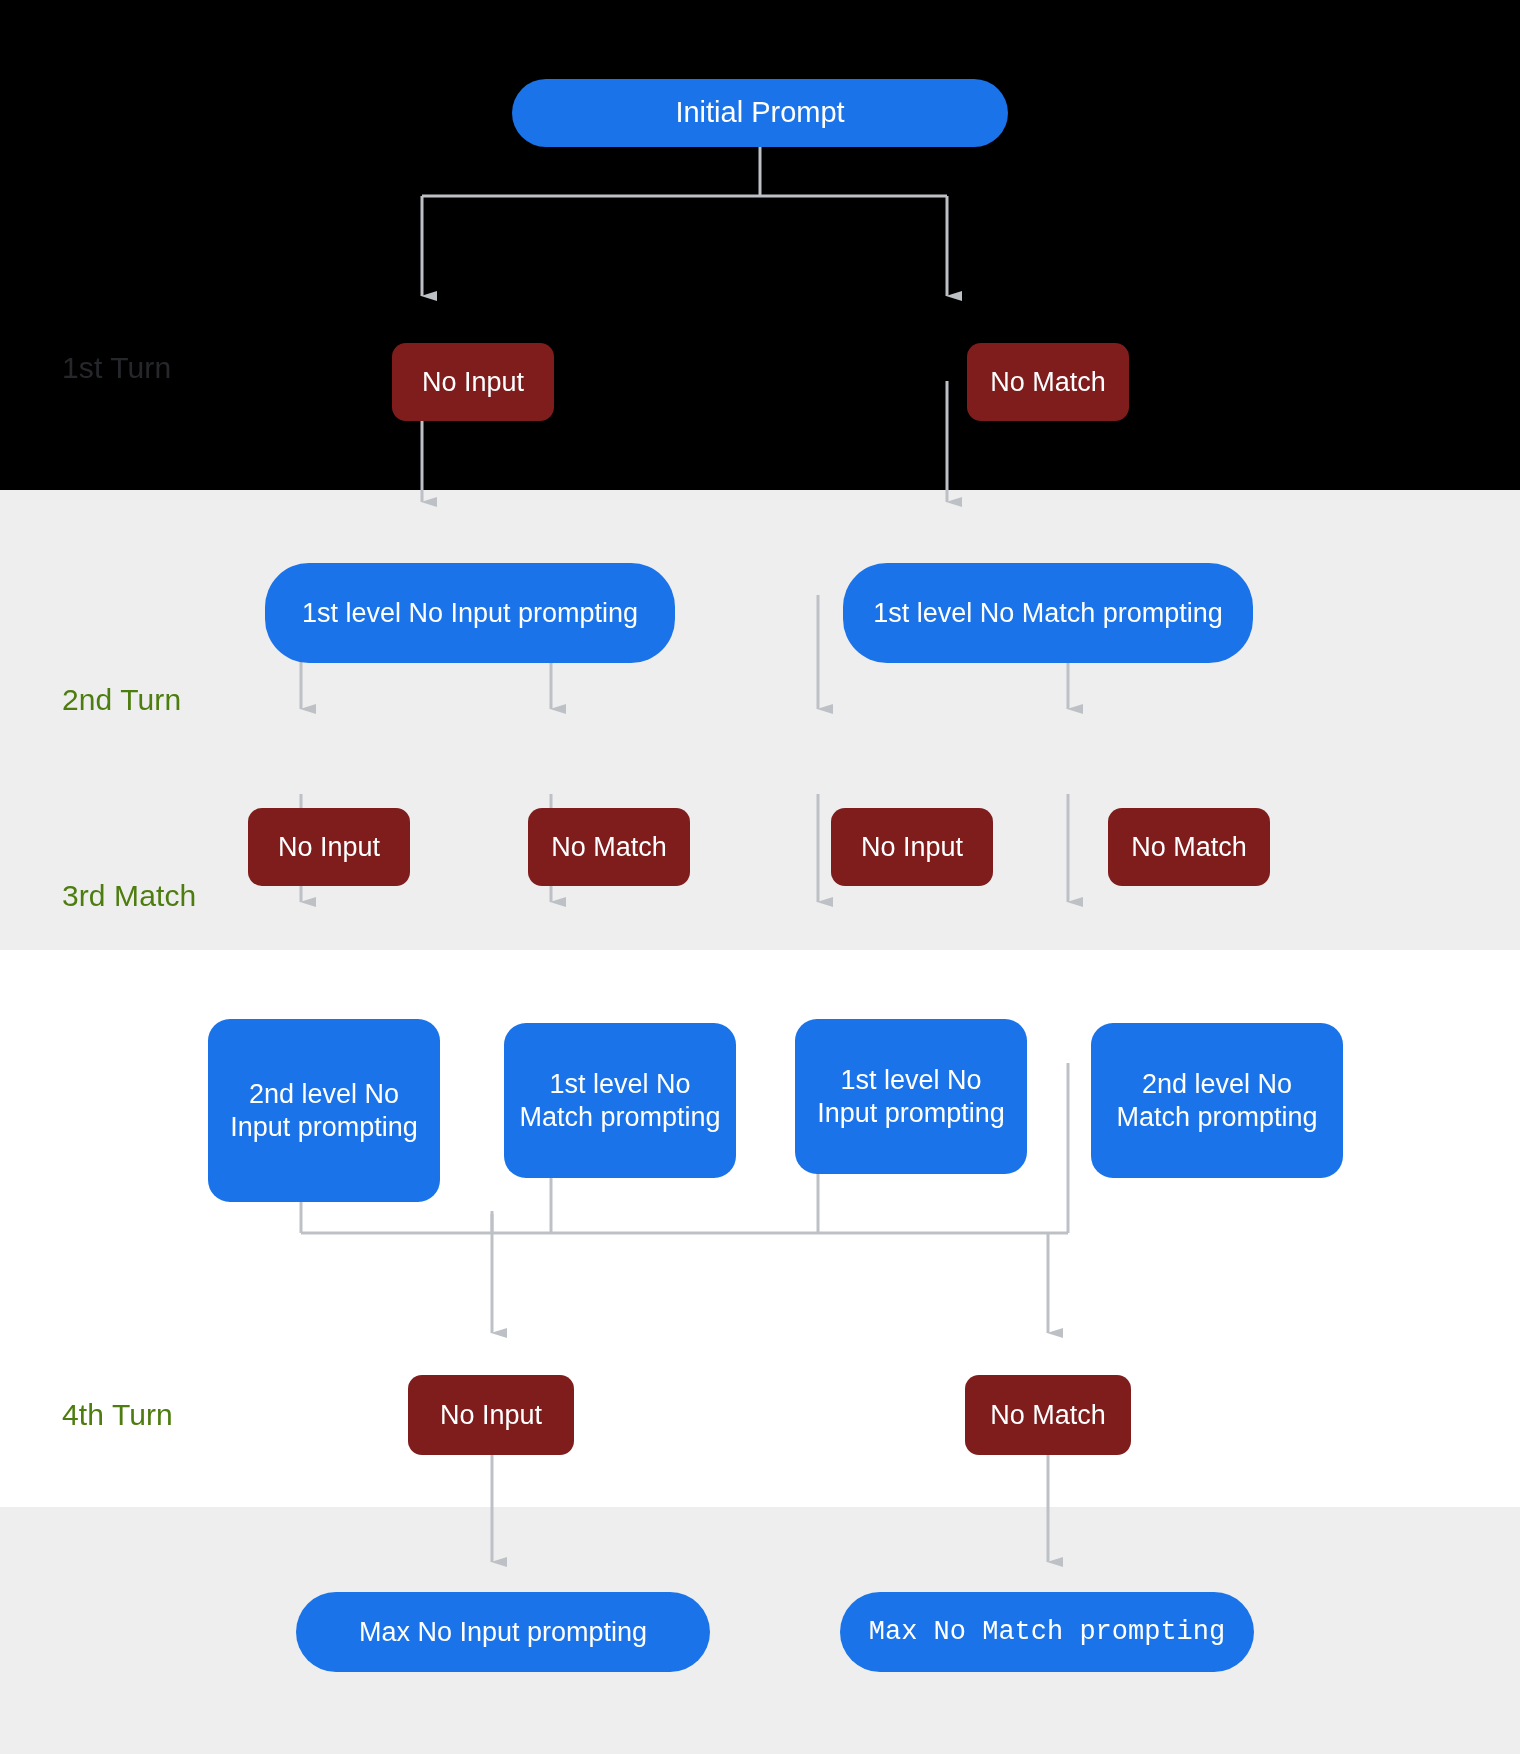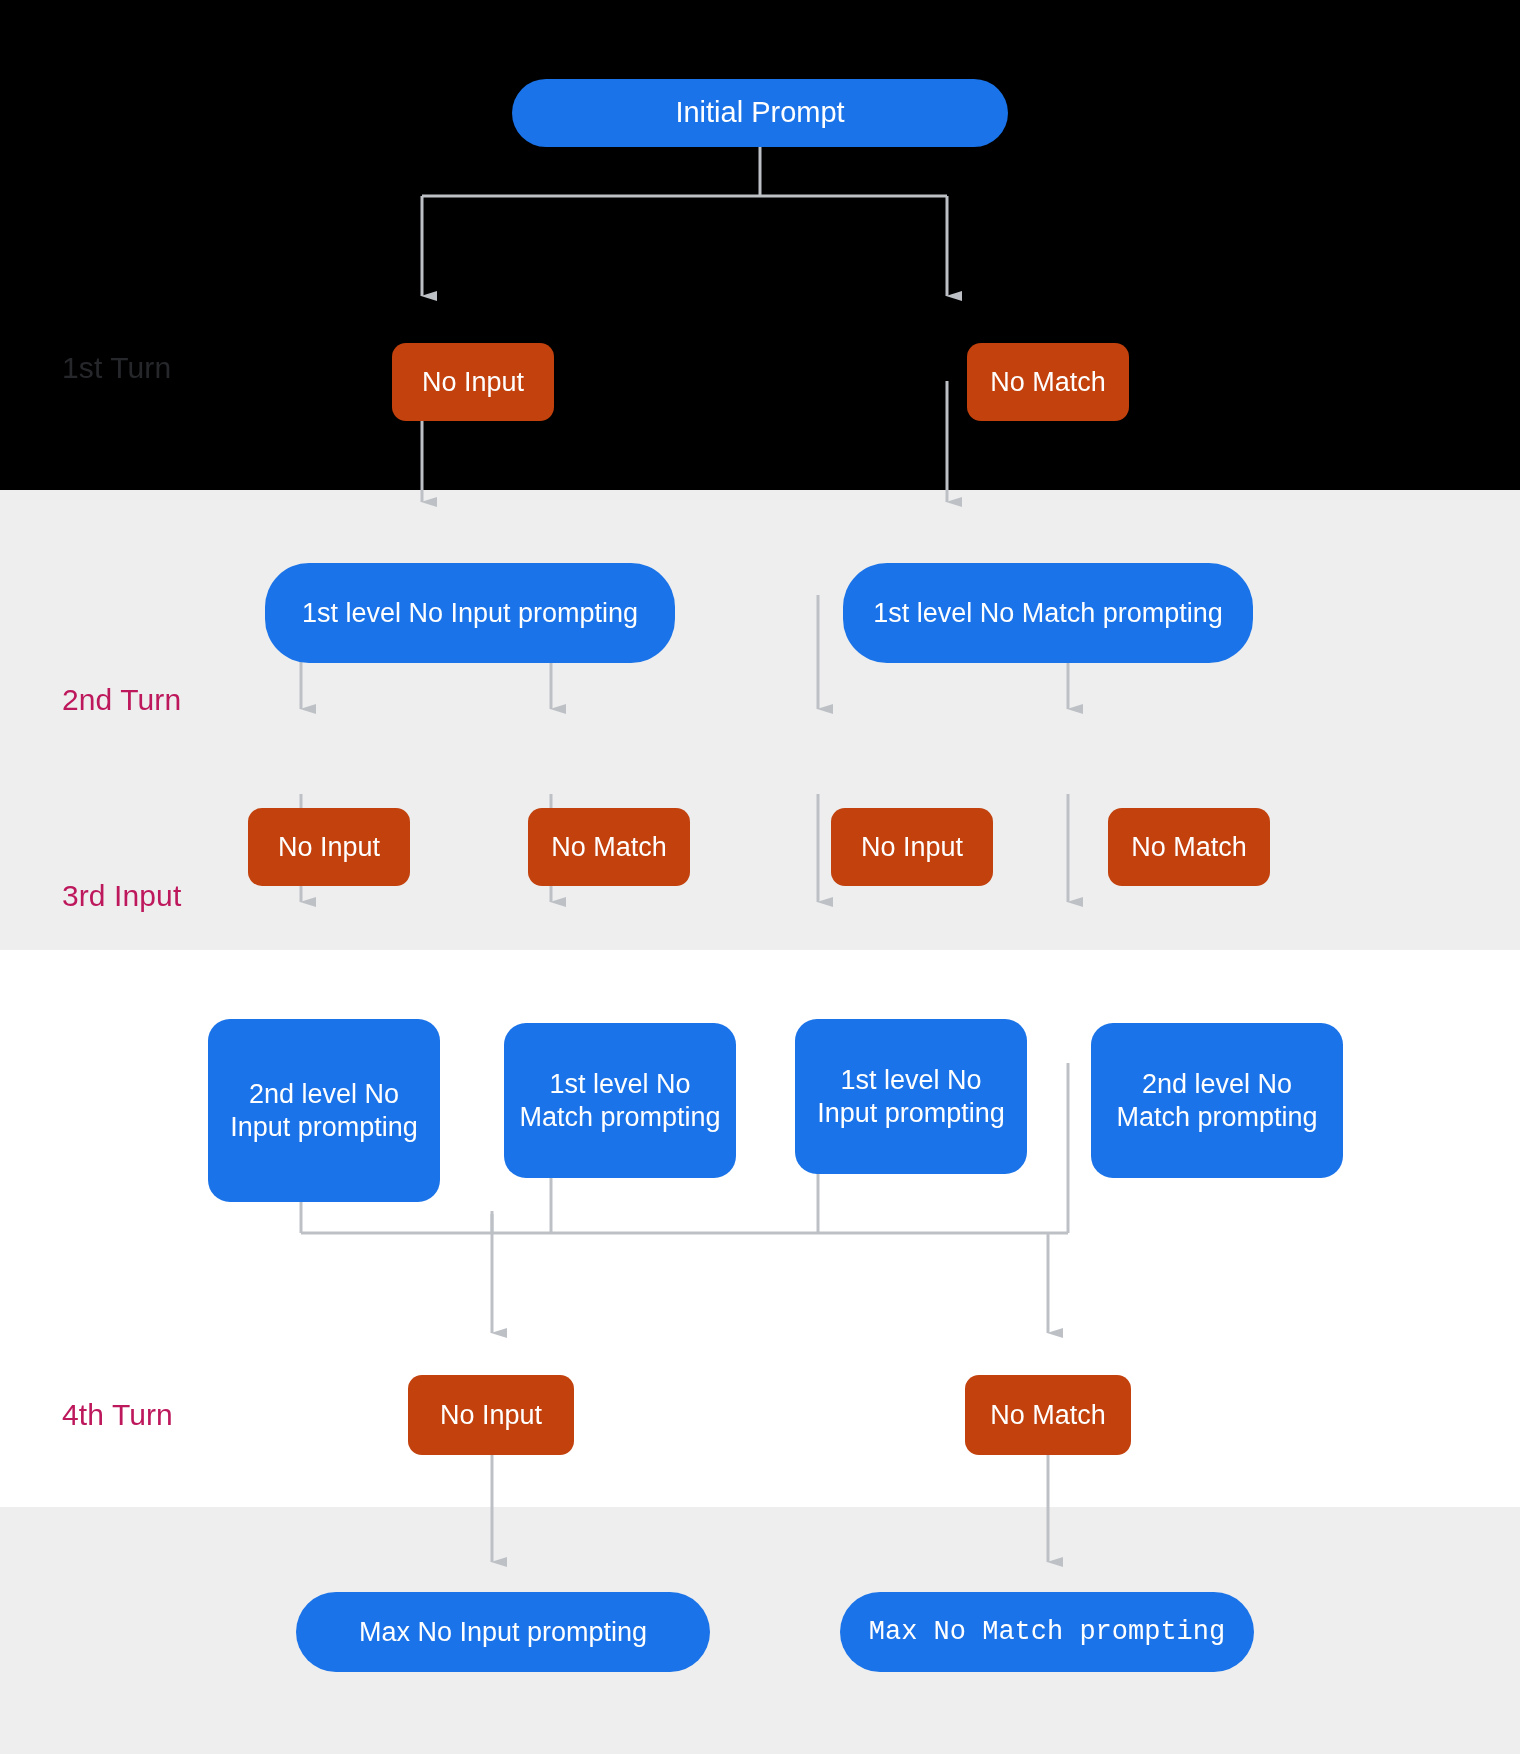--- a/index.html
+++ b/index.html
@@ -33,40 +33,40 @@
     width: 1520px;
     height: 1754px;
     pointer-events: none;
   }
 
   .turn-label {
     position: absolute;
     font-size: 30px;
     font-weight: 400;
     letter-spacing: .1px;
-    color: #be185d;
+    color: #4d7c0f;
     white-space: nowrap;
   }
   .turn-label.on-dark { color: #26272b; margin-top: 48px; }
 
   .node {
     position: absolute;
     box-sizing: border-box;
     display: flex;
     align-items: center;
     justify-content: center;
     text-align: center;
     color: #ffffff;
     font-size: 27px;
     line-height: 1.22;
     padding: 8px 14px;
     user-select: none;
   }
   .node.blue  { background: #1a73e8; }
-  .node.green { background: #c2410c; }
+  .node.green { background: #7f1d1d; }
   .node.pill  { border-radius: 44px; }
   .node.soft  { border-radius: 14px; }
   .node.softer{ border-radius: 22px; }
 </style>
 </head>
 <body>
 
 <div id="stage">
 
   <div class="band band-dark" style="top:0px;height:490px;"></div>
@@ -113,21 +113,21 @@
       <path d="M492 1233 L492 1333" marker-end="url(#ah)"></path>
       <path d="M1048 1233 L1048 1333" marker-end="url(#ah)"></path>
 
       <path d="M492 1418 L492 1562" marker-end="url(#ah)"></path>
       <path d="M1048 1418 L1048 1562" marker-end="url(#ah)"></path>
     </g>
   </svg>
 
   <div class="turn-label on-dark" style="left:62px;top:303px;">1st Turn</div>
   <div class="turn-label" style="left:62px;top:683px;">2nd Turn</div>
-  <div class="turn-label" style="left:62px;top:879px;">3rd Input</div>
+  <div class="turn-label" style="left:62px;top:879px;">3rd Match</div>
   <div class="turn-label" style="left:62px;top:1398px;">4th Turn</div>
 
   <div class="node blue pill" style="left:512px;top:79px;width:496px;height:68px;font-size:29px;">Initial Prompt</div>
 
   <div class="node green soft" style="left:392px;top:343px;width:162px;height:78px;">No Input</div>
   <div class="node green soft" style="left:967px;top:343px;width:162px;height:78px;">No Match</div>
 
   <div class="node blue pill" style="left:265px;top:563px;width:410px;height:100px;">1st level No Input prompting</div>
   <div class="node blue pill" style="left:843px;top:563px;width:410px;height:100px;">1st level No Match prompting</div>
 

